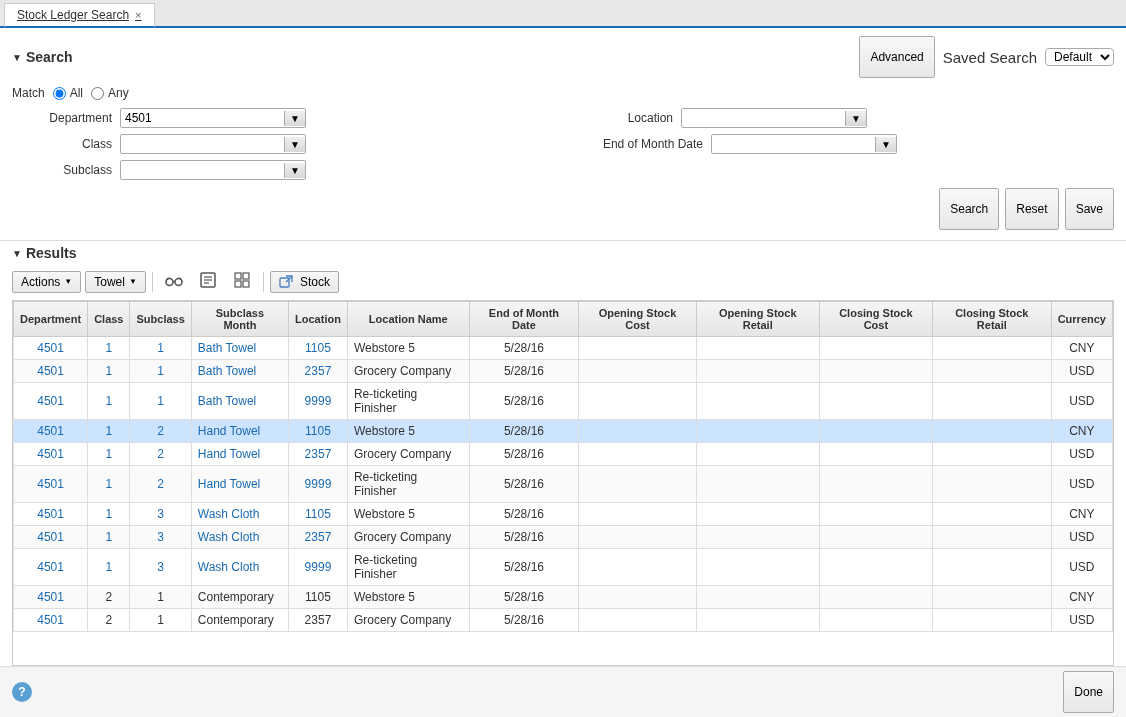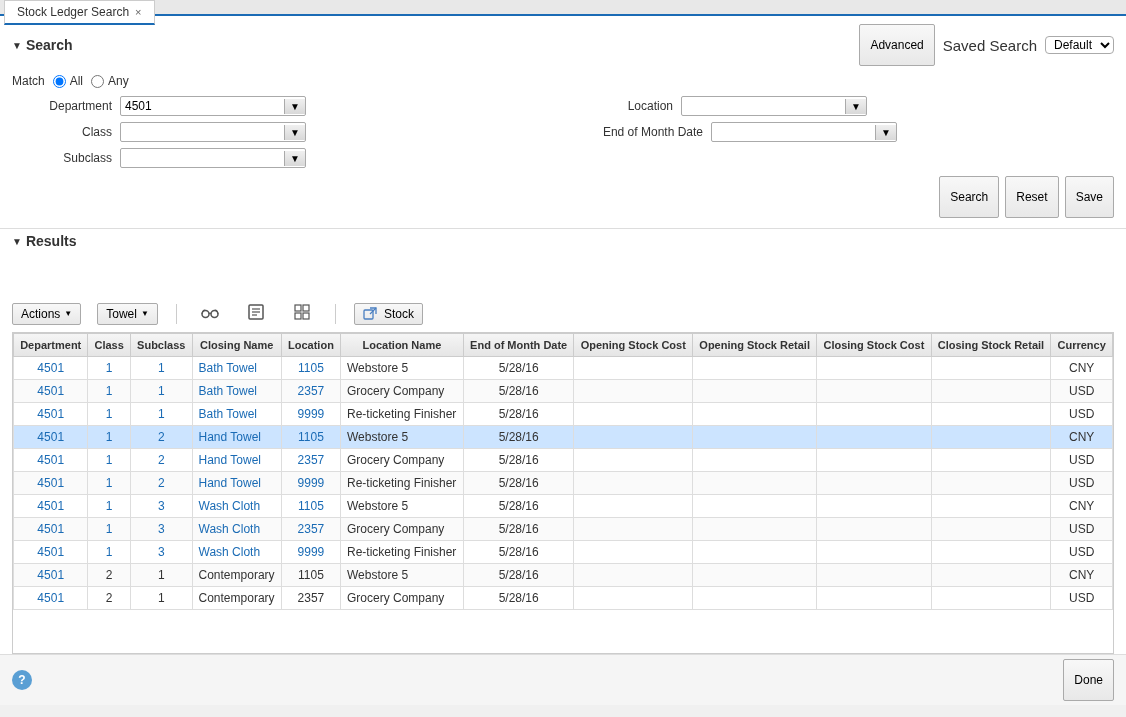--- a/index.html
+++ b/index.html
@@ -2,23 +2,24 @@
 <html><head>
   <meta charset="utf-8">
   <style>
     * { box-sizing: border-box; margin: 0; padding: 0; }
     body { font-family: Arial, sans-serif; font-size: 12px; background: #f0f0f0; color: #333; }
 
     .tab-bar {
       background: #e8e8e8;
       border-bottom: 2px solid #1a6bb5;
       display: flex;
-      align-items: flex-start;
-      height: 16px;
+      align-items: flex-end;
+      height: 28px;
       padding: 0 4px;
+      text-decoration: underline;
     }
     .tab {
       background: #fff;
       border: 1px solid #ccc;
       border-bottom: 2px solid #1a6bb5;
       padding: 4px 12px;
       font-size: 12px;
       display: flex;
       align-items: center;
       gap: 6px;
@@ -167,23 +168,22 @@
       color: #333;
       display: flex;
       align-items: center;
       gap: 4px;
       margin-bottom: 6px;
     }
 
     .toolbar {
       display: flex;
       align-items: center;
-      gap: 16px;
+      gap: 4px;
       margin-bottom: 4px;
-      margin-top: 44px;
     }
 
     .toolbar-btn {
       border: 1px solid #aaa;
       background: linear-gradient(to bottom, #f8f8f8, #e8e8e8);
       padding: 3px 8px;
       cursor: pointer;
       font-size: 12px;
       border-radius: 2px;
       display: flex;
@@ -413,21 +413,21 @@
       </button>
     </div>
 
     <div class="table-wrapper">
       <table>
         <thead>
           <tr>
             <th>Department</th>
             <th>Class</th>
             <th>Subclass</th>
-            <th>Closing Name</th>
+            <th>Subclass Month</th>
             <th>Location</th>
             <th>Location Name</th>
             <th>End of Month Date</th>
             <th>Opening Stock Cost</th>
             <th>Opening Stock Retail</th>
             <th>Closing Stock Cost</th>
             <th>Closing Stock Retail</th>
             <th>Currency</th>
           </tr>
         </thead>

